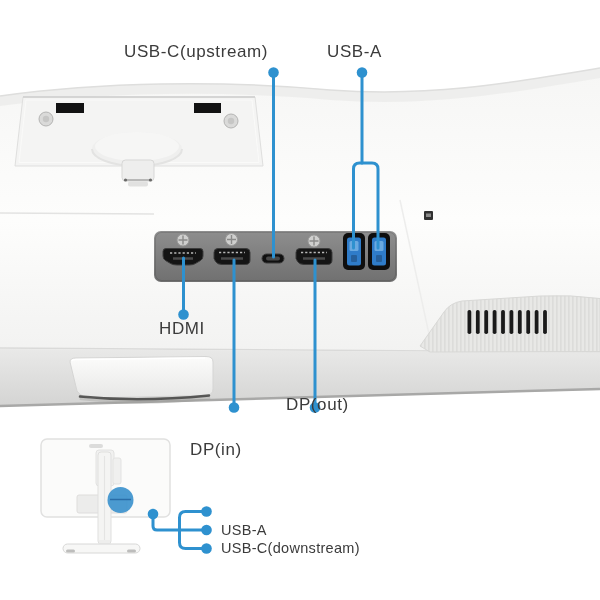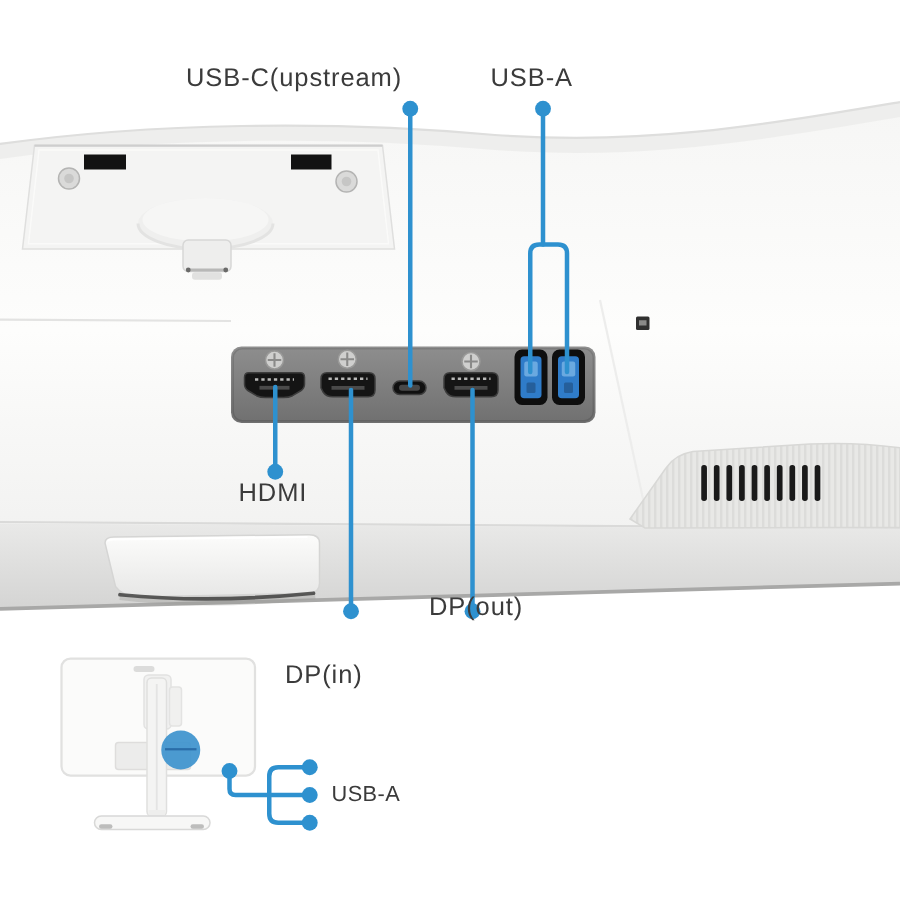--- a/index.html
+++ b/index.html
@@ -240,13 +240,14 @@
 
   <div class="lbl lbl-lg" style="left:159px;top:319px;">HDMI</div>
 
   <div class="lbl lbl-lg" style="left:190px;top:414px;margin-top:26px;">DP(in)</div>
 
   <div class="lbl lbl-lg" style="left:286px;top:395px;">DP(out)</div>
 
 
   <div class="lbl lbl-sm" style="left:221px;top:521.5px;">USB-A</div>
 
+  <div class="lbl lbl-sm" style="left:221px;top:540px;">USB-C(downstream)</div>
 </div>
 
 </body></html>

